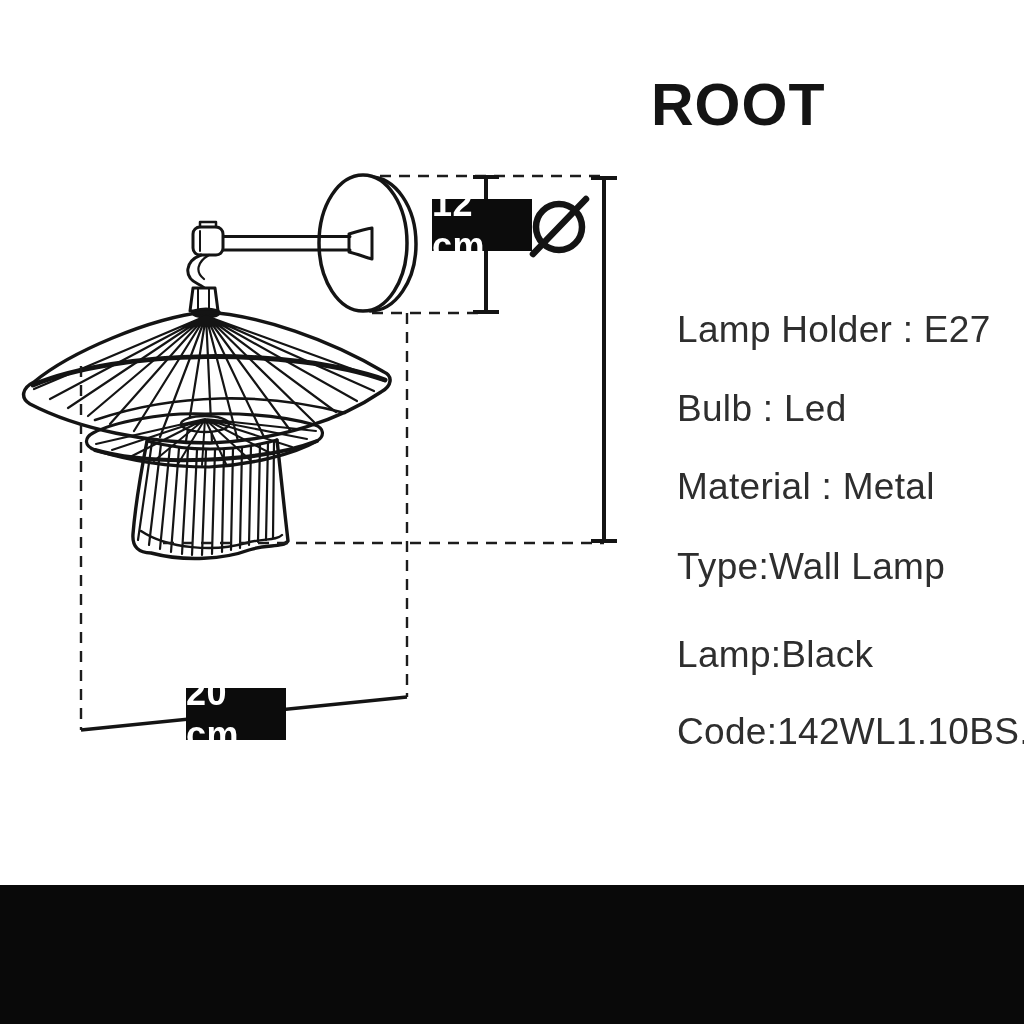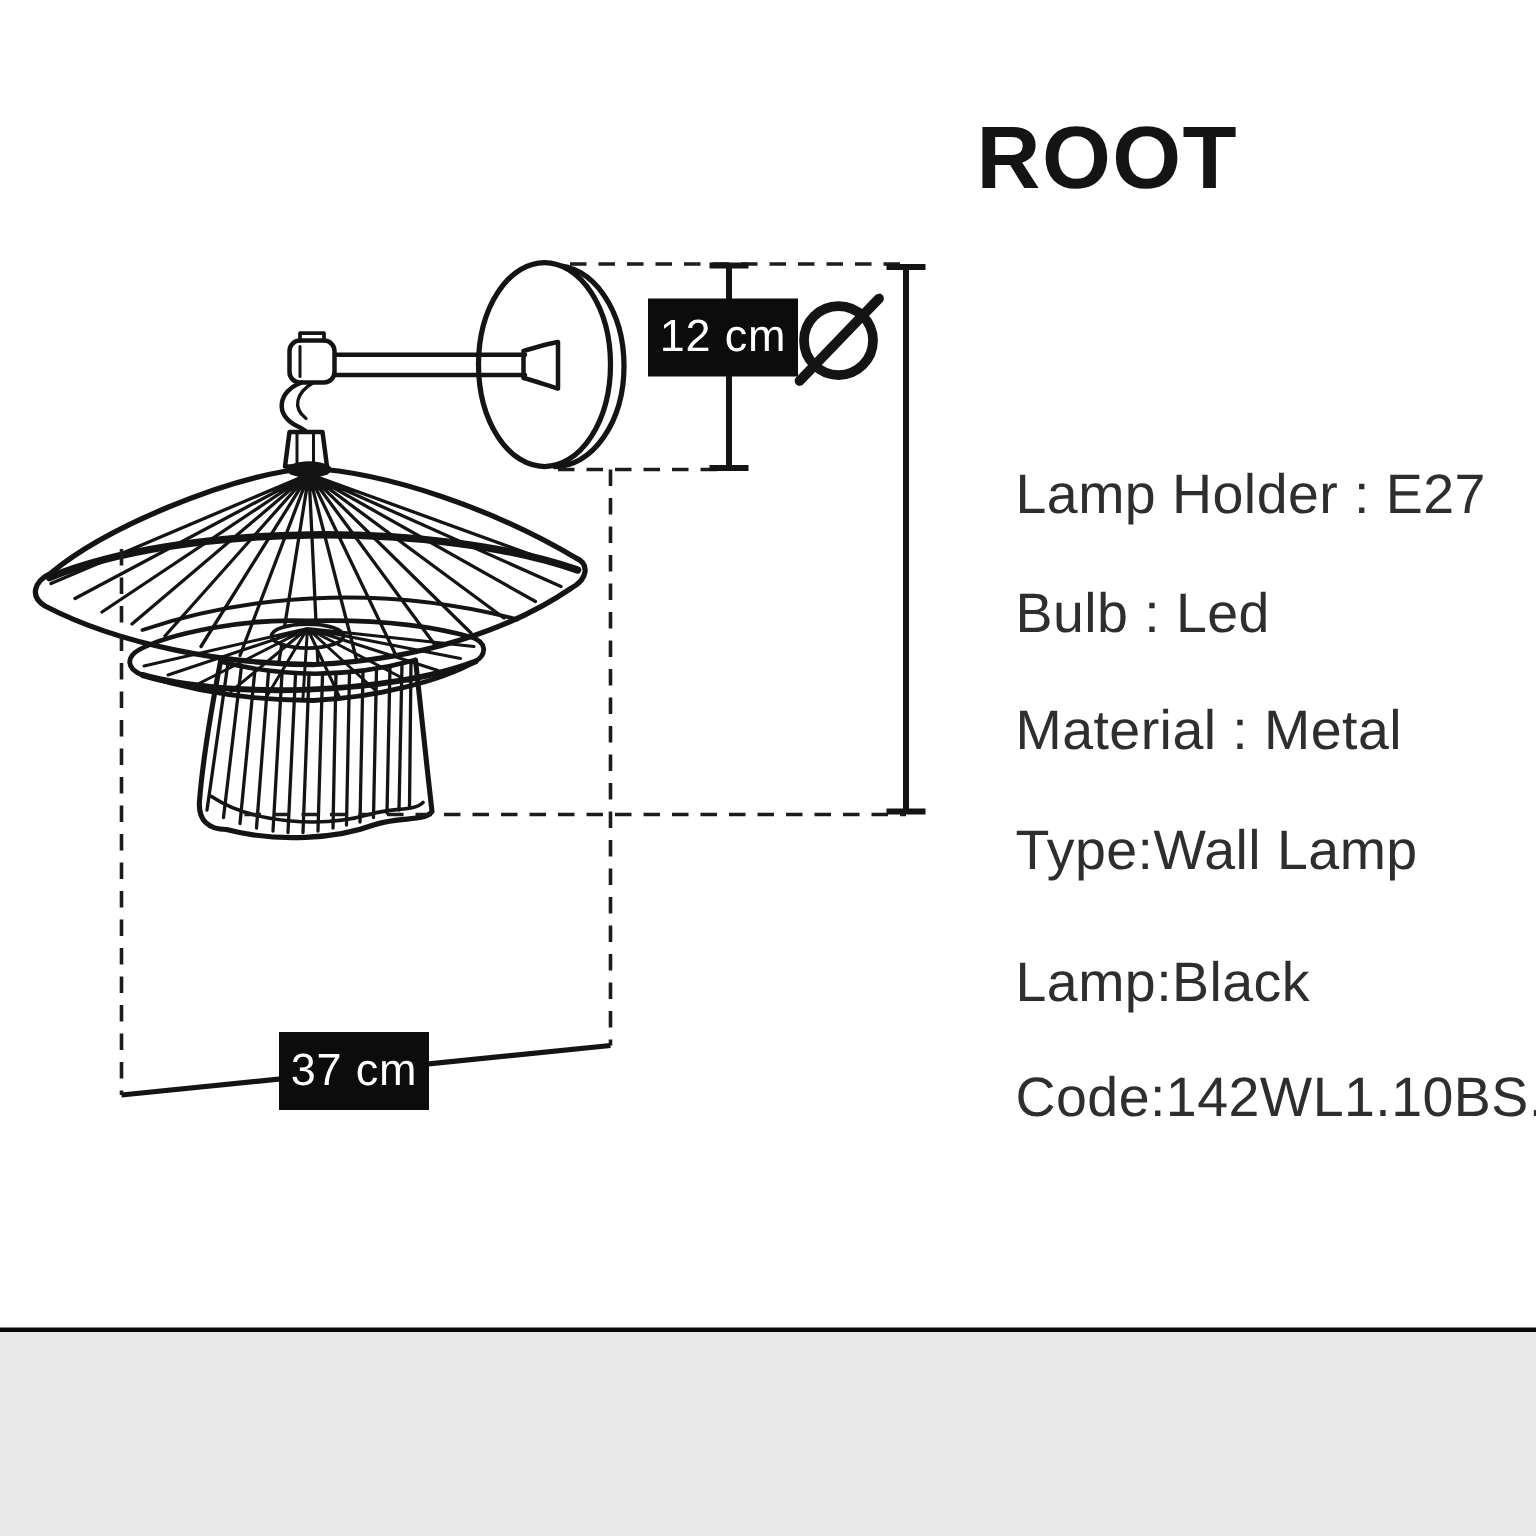--- a/index.html
+++ b/index.html
@@ -1,27 +1,27 @@
 <!DOCTYPE html>
 <html style="--bg: #ffffff; --ink: #141414; --label-bg: #0c0c0c; --label-text: #ffffff; --footer-bg: #090909;"><head>
 <meta charset="utf-8">
 <style>
   html,body{margin:0;padding:0;background:#e8e8e8;}
-  .sheet{position:relative;width:1024px;height:888px;background:var(--bg,#fff);overflow:hidden;
+  .sheet{position:relative;width:1024px;height:1024px;background:var(--bg,#fff);overflow:hidden;
          font-family:"Liberation Sans",sans-serif;}
   .art{position:absolute;left:0;top:0;width:1024px;height:1024px;}
   .title{position:absolute;left:651px;top:76px;font-size:59px;font-weight:800;
          letter-spacing:1px;color:var(--ink,#141414);line-height:1;}
   .spec{position:absolute;left:651px;font-size:37px;font-weight:400;color:#2e2e2e;
         letter-spacing:.3px;line-height:1.1;white-space:nowrap;margin-left:26px;}
   .spec.s0{top:310px}.spec.s1{top:389px}.spec.s2{top:467px}
   .spec.s3{top:547px}.spec.s4{top:635px}.spec.s5{top:712px}
   .dim{position:absolute;width:100px;height:52px;background:var(--label-bg,#0c0c0c);
        color:var(--label-text,#fff);display:flex;align-items:center;justify-content:center;
-       font-size:30px;font-weight:400;letter-spacing:.5px;}
+       font-size:36px;font-weight:700;letter-spacing:.5px;}
   .dim12{left:432px;top:199px}.dim36{left:517px;top:461px}.dim37{left:186px;top:688px}
   .footer{position:absolute;left:0;top:885px;width:1024px;height:139px;background:var(--footer-bg,#090909);}
 </style>
 </head>
 <body>
 
 <div class="sheet">
 
   <svg class="art" viewBox="0 0 1024 1024">
 
@@ -81,21 +81,21 @@
 
   <div class="title">ROOT</div>
   <div class="spec s0">Lamp Holder : E27</div>
   <div class="spec s1">Bulb : Led</div>
   <div class="spec s3">Type:Wall Lamp</div>
   <div class="spec s2">Material : Metal</div>
   <div class="spec s4">Lamp:Black</div>
   <div class="spec s5">Code:142WL1.10BS.03</div>
 
   <div class="dim dim12">12 cm</div>
-  <div class="dim dim37">37 cm</div>
+  <div class="dim dim37">20 cm</div>
 
   <div class="footer">
     
     
     
     
   </div>
 
 </div>
 

